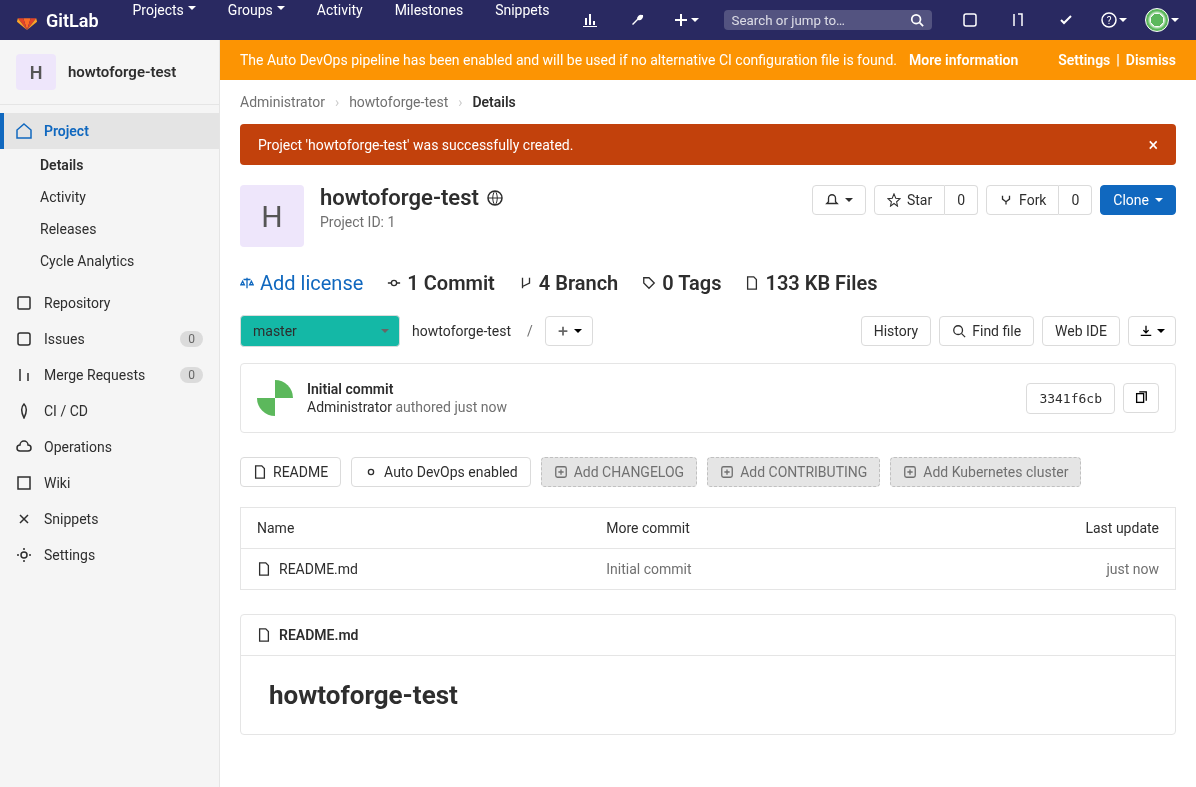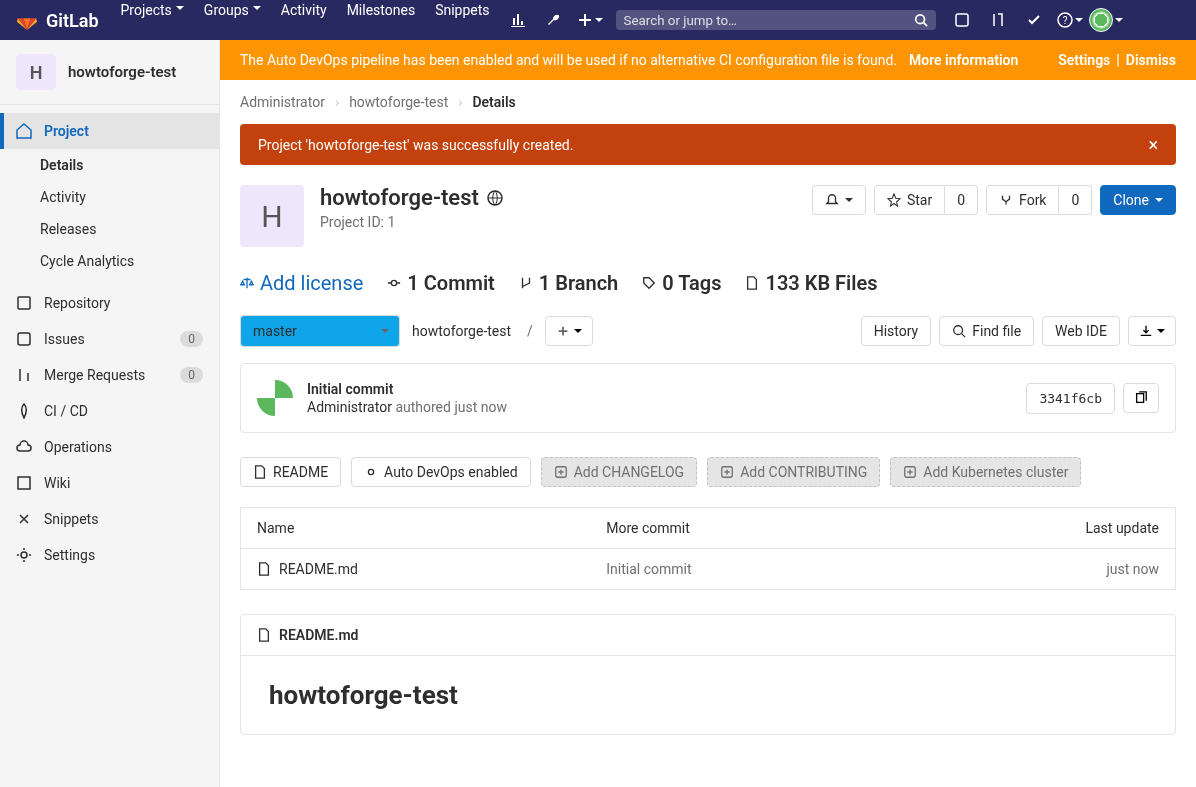--- a/index.html
+++ b/index.html
@@ -1,17 +1,17 @@
 <!DOCTYPE html>
 <html><head>
 <meta charset="utf-8">
 <style>
 *{box-sizing:border-box;margin:0;padding:0;font-family:-apple-system,BlinkMacSystemFont,"Segoe UI",Roboto,sans-serif}
 body{background:#fff;color:#2e2e2e;font-size:14px}
-.navbar{background:#292961;color:#fff;height:40px;display:flex;align-items:center;padding:0 16px;gap:0}
+.navbar{background:#292961;color:#fff;height:40px;display:flex;align-items:center;padding:0 16px;gap:12px}
 .navbar-logo{display:flex;align-items:center;gap:8px;font-weight:600;font-size:18px;margin-right:12px}
 .nav-link{color:#fff;padding:4px 10px;height:44px;display:flex;align-items:flex-start;gap:4px;cursor:pointer;font-size:14px}
 .search-box{background:rgba(255,255,255,.2);border-radius:4px;height:20px;flex:1;max-width:320px;display:flex;align-items:center;padding:0 8px;margin:0 8px;color:#fff}
 .search-box input{background:transparent;border:none;color:#fff;flex:1;outline:none}
 .search-box input::placeholder{color:rgba(255,255,255,.8)}
 .nav-icon{width:36px;height:40px;display:flex;align-items:center;justify-content:center;cursor:pointer;color:#fff}
 .nav-icon svg{width:16px;height:16px;fill:currentColor}
 .avatar-circle{width:24px;height:24px;border-radius:50%;background:radial-gradient(#5cb85c 40%,#fff 41%,#5cb85c 60%);border:1px solid #fff}
 .layout{display:flex;height:calc(100vh - 40px)}
 .sidebar{width:220px;background:#f5f5f5;border-right:1px solid #e5e5e5;overflow-y:auto}
@@ -45,21 +45,21 @@
 .btn{border:1px solid #dbdbdb;background:#fff;border-radius:4px;padding:6px 12px;font-size:14px;cursor:pointer;display:inline-flex;align-items:center;gap:6px;color:#2e2e2e}
 .btn-group{display:flex}
 .btn-group .btn:first-child{border-radius:4px 0 0 4px}
 .btn-group .btn:last-child{border-radius:0 4px 4px 0;border-left:none}
 .btn-primary{background:#1068bf;border-color:#1068bf;color:#fff}
 .project-stats{display:flex;gap:24px;padding:4px 0 20px;flex-wrap:wrap;align-items:center}
 .stat-link{display:flex;align-items:center;gap:6px;color:#2e2e2e;cursor:pointer;font-size:20px}
 .stat-link.accent{color:#1068bf}
 .stat-link b{font-weight:600}
 .tree-controls{display:flex;gap:8px;margin-bottom:16px;align-items:center}
-.branch-select{border:1px solid #dbdbdb;border-radius:4px;padding:7px 30px 7px 12px;background:#0ea5e9;position:relative;min-width:160px;cursor:pointer}
+.branch-select{border:1px solid #dbdbdb;border-radius:4px;padding:7px 30px 7px 12px;background:#14b8a6;position:relative;min-width:160px;cursor:pointer}
 .branch-select::after{content:"";position:absolute;right:10px;top:50%;border:4px solid transparent;border-top-color:#666;transform:translateY(-25%)}
 .path-crumb{padding:7px 4px;color:#2e2e2e}
 .path-sep{padding:7px 4px;color:#707070}
 .btn-icon{border:1px solid #dbdbdb;background:#fff;border-radius:4px;padding:7px 10px;cursor:pointer;display:flex;align-items:center;gap:4px}
 .commit-card{border:1px solid #e5e5e5;border-radius:4px;padding:16px;display:flex;align-items:center;gap:14px;margin-bottom:24px}
 .commit-avatar{width:36px;height:36px;border-radius:50%;background:repeating-conic-gradient(#5cb85c 0 25%,#fff 0 50%);flex-shrink:0}
 .commit-msg{font-weight:600;margin-bottom:2px}
 .commit-meta{color:#707070;font-size:14px}
 .commit-sha-wrap{margin-left:auto;display:flex;gap:8px;align-items:center}
 .sha-box{border:1px solid #dbdbdb;border-radius:4px;padding:7px 12px;font-family:monospace;font-size:13px}
@@ -313,21 +313,21 @@
             <svg class="mini-icon" viewBox="0 0 16 16">
               <circle cx="8" cy="8" r="3" fill="none" stroke="currentColor" stroke-width="1.5"></circle>
               <path d="M1 8h4M11 8h4" stroke="currentColor" stroke-width="1.5"></path>
             </svg>
             <b>1 Commit</b>
           </span>
         <span class="stat-link">
             <svg class="mini-icon" viewBox="0 0 16 16">
               <path d="M4 2v12M12 2v6l-8 4" fill="none" stroke="currentColor" stroke-width="1.5"></path>
             </svg>
-            <b>1 Branch</b>
+            <b>4 Branch</b>
           </span>
         <span class="stat-link">
             <svg class="mini-icon" viewBox="0 0 16 16">
               <path d="M2 2h6l6 6-6 6-6-6z" fill="none" stroke="currentColor" stroke-width="1.5"></path>
             </svg>
             <b>0 Tags</b>
           </span>
         <span class="stat-link">
             <svg class="mini-icon" viewBox="0 0 16 16">
               <path d="M3 1h7l3 3v11H3z" fill="none" stroke="currentColor" stroke-width="1.5"></path>

